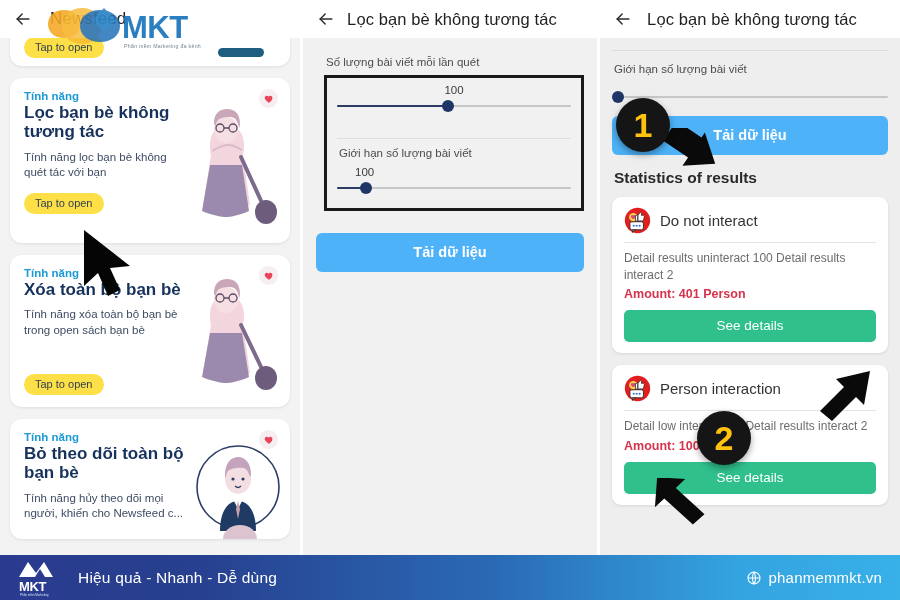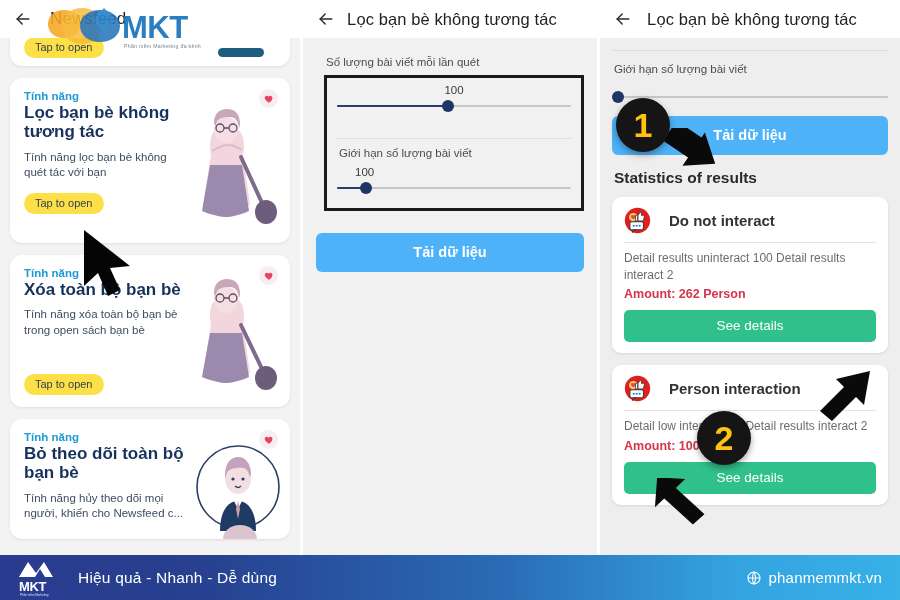--- a/index.html
+++ b/index.html
@@ -61,21 +61,21 @@
   
   .right-body { padding:0 12px; }
   .r-topline { height:1px; background:#dcdcdc; margin:12px 0 0 0;}
   .r-label { font-size:11.5px; color:#4c4c4c; margin:12px 0 14px 2px; }
   .r-slider { position:relative; height:14px; margin-bottom:13px;}
   .sec-title { font-size:15.5px; color:#2a2a2a; font-weight:700; margin:14px 0 10px 2px;}
   .stat-card { background:#ffffff; border-radius:9px; padding:10px 12px 11px 12px; margin-bottom:12px;
                box-shadow:0 1px 3px rgba(0,0,0,.10);}
   .stat-head { display:flex; align-items:center; gap:9px; margin-bottom:8px; }
   .stat-ico { width:27px; height:27px; flex:0 0 27px;}
-  .stat-name { font-size:15px; font-weight:700; color:#333333;margin-left:9px; }
+  .stat-name { font-size:15px; font-weight:400; color:#333333; }
   .stat-sep { height:1px; background:#e3e3e3; margin:0 0 7px 0;}
   .stat-detail { font-size:12px; line-height:1.38; color:#6c6c6c; margin-bottom:4px;}
   .stat-amount { font-size:12.5px; font-weight:700; color:#d6334c; margin-bottom:9px;}
   .btn-green { display:block; width:100%; background:#2fc08c; color:#ffffff; border:none; border-radius:5px;
                text-align:center; font-size:13.5px; padding:8px 0 9px 0; font-family:inherit; cursor:pointer;}
 
   
   .footer { position:absolute; left:0; bottom:0; width:900px; height:45px;
             background:linear-gradient(90deg,#2a3b8f 0%,#27408f 22%,#2a6ab5 55%,#34a4e0 82%,#38b0e8 100%);
             display:flex; align-items:center; padding:0 18px 0 14px; z-index:6;}
@@ -281,21 +281,21 @@
                 <path d="M11 27l-1.2 3.2 4-3.2z" fill="#ffffff" stroke="#222" stroke-width="1" stroke-linejoin="round"></path>
                 <circle cx="11.5" cy="22.2" r="1.3" fill="#3a78d6"></circle>
                 <circle cx="15" cy="22.2" r="1.3" fill="#3a78d6"></circle>
                 <circle cx="18.5" cy="22.2" r="1.3" fill="#3a78d6"></circle>
               </svg>
             </div>
             <div class="stat-name">Do not interact</div>
           </div>
           <div class="stat-sep"></div>
           <div class="stat-detail">Detail results uninteract 100 Detail results interact 2</div>
-          <div class="stat-amount">Amount: 262 Person</div>
+          <div class="stat-amount">Amount: 401 Person</div>
           <button class="btn-green">See details</button>
         </div>
 
         <div class="stat-card">
           <div class="stat-head">
             <div class="stat-ico">
               <svg viewBox="0 0 32 32" width="27" height="27">
                 <circle cx="16" cy="16" r="15" fill="#e02020"></circle>
                 <circle cx="11" cy="12" r="5" fill="#fcd34d"></circle>
                 <path d="M11 14.6s-2.8-1.8-2.8-3.4c0-1 .8-1.7 1.6-1.7.6 0 1 .3 1.2.7.2-.4.6-.7 1.2-.7.8 0 1.6.7 1.6 1.7 0 1.6-2.8 3.4-2.8 3.4z" fill="#e0457b"></path>

